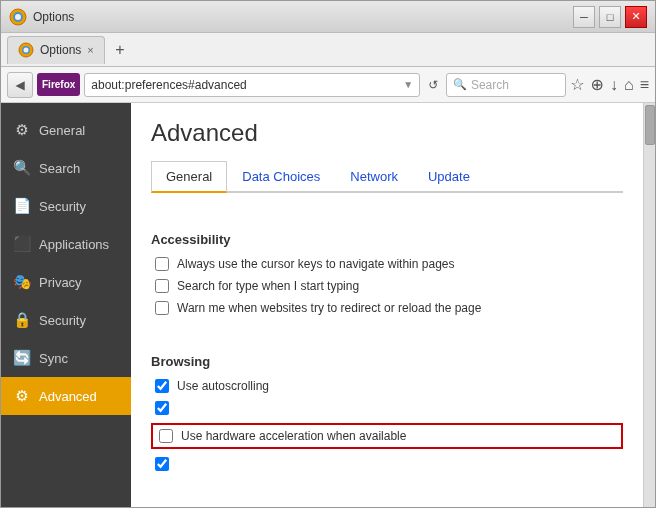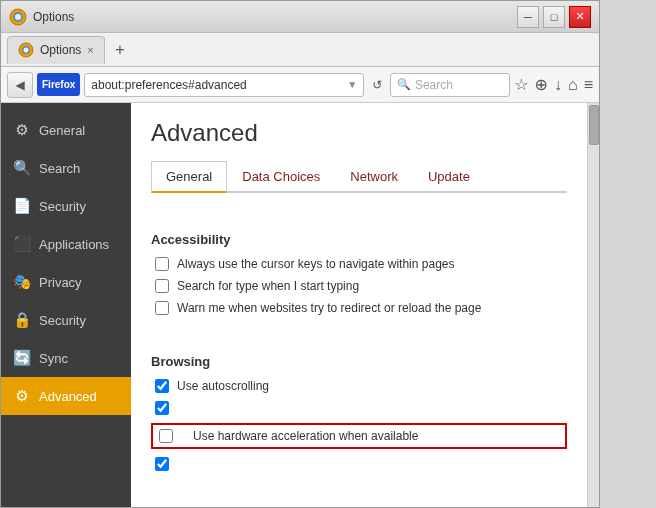--- a/index.html
+++ b/index.html
@@ -1,36 +1,36 @@
 <!DOCTYPE html>
 <html><head>
   <meta charset="utf-8">
   <style>
     * { margin: 0; padding: 0; box-sizing: border-box; }
     body { font-family: Arial, sans-serif; font-size: 13px; background: #d6d6d6; width: 656px; height: 508px; overflow: hidden; }
 
     
-    .window { width: 600px; height: 508px; background: #f0f0f0; border: 1px solid #999; display: flex; flex-direction: column; }
+    .window { width: 656px; height: 508px; background: #f0f0f0; border: 1px solid #999; display: flex; flex-direction: column; }
     .title-bar { background: linear-gradient(to bottom, #e8e8e8, #d0d0d0); height: 32px; display: flex; align-items: center; padding: 0 8px; border-bottom: 1px solid #bbb; }
     .title-bar-icon { width: 18px; height: 18px; margin-right: 6px; }
     .title-bar-title { flex: 1; font-size: 12px; color: #333; }
     .title-bar-controls { display: flex; gap: 4px; }
     .title-btn { width: 22px; height: 22px; border: 1px solid #aaa; background: linear-gradient(to bottom, #f5f5f5, #ddd); cursor: pointer; display: flex; align-items: center; justify-content: center; font-size: 11px; color: #333; }
     .title-btn.close { background: linear-gradient(to bottom, #f44, #c22); color: white; border-color: #a00; }
 
     
     .tab-bar { background: #f0f0f0; height: 34px; display: flex; align-items: center; padding: 0 6px; border-bottom: 1px solid #bbb; }
     .browser-tab { height: 28px; background: #e0e0e0; border: 1px solid #bbb; border-bottom: none; border-radius: 4px 4px 0 0; display: flex; align-items: center; padding: 0 10px; font-size: 12px; color: #333; gap: 6px; }
     .tab-close { font-size: 11px; color: #666; cursor: pointer; }
     .new-tab-btn { width: 22px; height: 22px; display: flex; align-items: center; justify-content: center; font-size: 16px; color: #555; cursor: pointer; margin-left: 4px; }
 
     
     .address-bar { background: #f5f5f5; height: 36px; display: flex; align-items: center; padding: 0 6px; gap: 4px; border-bottom: 1px solid #ccc; }
     .nav-btn { width: 26px; height: 26px; border: 1px solid #bbb; background: linear-gradient(to bottom, #f8f8f8, #e0e0e0); border-radius: 3px; display: flex; align-items: center; justify-content: center; font-size: 12px; color: #555; cursor: pointer; }
-    .firefox-badge { background: #1d4ed8; color: white; font-size: 10px; font-weight: bold; padding: 6px 5px; border-radius: 3px; }
+    .firefox-badge { background: #701a75; color: white; font-size: 10px; font-weight: bold; padding: 6px 5px; border-radius: 3px; }
     .url-bar { flex: 1; height: 24px; border: 1px solid #bbb; border-radius: 3px; padding: 0 6px; font-size: 12px; background: white; display: flex; align-items: center; gap: 12px; }
     .url-text { flex: 1; font-size: 12px; color: #333; }
     .url-arrow { color: #888; font-size: 10px; }
     .refresh-btn { color: #555; font-size: 12px; cursor: pointer; padding: 0 4px; }
     .search-bar { height: 24px; border: 1px solid #bbb; border-radius: 3px; padding: 0 6px; font-size: 12px; background: white; width: 120px; display: flex; align-items: center; gap: 4px; }
     .search-icon-sm { color: #888; font-size: 11px; }
     .toolbar-icons { display: flex; gap: 6px; align-items: center; }
     .toolbar-icon { font-size: 16px; color: #555; cursor: pointer; }
 
     
@@ -45,32 +45,32 @@
     
     .scroll-track { width: 12px; background: #e0e0e0; border-left: 1px solid #ccc; display: flex; flex-direction: column; }
     .scroll-thumb { width: 10px; height: 40px; background: #aaa; margin: 2px auto; border-radius: 2px; border: 1px solid #999; }
 
     
     .content { flex: 1; background: white; padding: 16px 20px; overflow-y: auto; }
     .page-title { font-size: 24px; font-weight: normal; color: #333; margin-bottom: 14px; }
 
     
     .sub-tabs { display: flex; border-bottom: 2px solid #ccc; margin-bottom: 18px; }
-    .sub-tab { padding: 7px 14px; font-size: 13px; cursor: pointer; color: #7f1d1d; border: 1px solid transparent; border-bottom: none; margin-bottom: -2px; }
+    .sub-tab { padding: 7px 14px; font-size: 13px; cursor: pointer; color: #1d4ed8; border: 1px solid transparent; border-bottom: none; margin-bottom: -2px; }
     .sub-tab.active { border-color: #ccc; border-bottom-color: white; background: white; color: #333; border-bottom: 2px solid #e8a000; }
 
     
     .section-title { font-size: 13px; font-weight: bold; color: #333; margin-bottom: 10px; margin-top: 39px; }
     .checkbox-row { display: flex; align-items: center; gap: 8px; margin-bottom: 8px; padding-left: 4px; }
     .checkbox-row input[type="checkbox"] { width: 14px; height: 14px; cursor: pointer; }
     .checkbox-label { font-size: 12px; color: #333; }
     .section { margin-bottom: 18px; }
 
     
-    .highlighted-row { border: 2px solid #cc0000; padding: 4px 6px; display: flex; align-items: center; gap: 20px; background: white; }
+    .highlighted-row { border: 2px solid #cc0000; padding: 4px 6px; display: flex; align-items: center; gap: 8px; background: white; }
     .highlighted-row .checkbox-label { font-size: 12px; color: #333; }
     .highlighted-row input[type="checkbox"] { width: 14px; height: 14px; }
   </style>
 </head>
 <body>
 
 <div class="window">
 
   <div class="title-bar">
     <div class="title-bar-icon">

